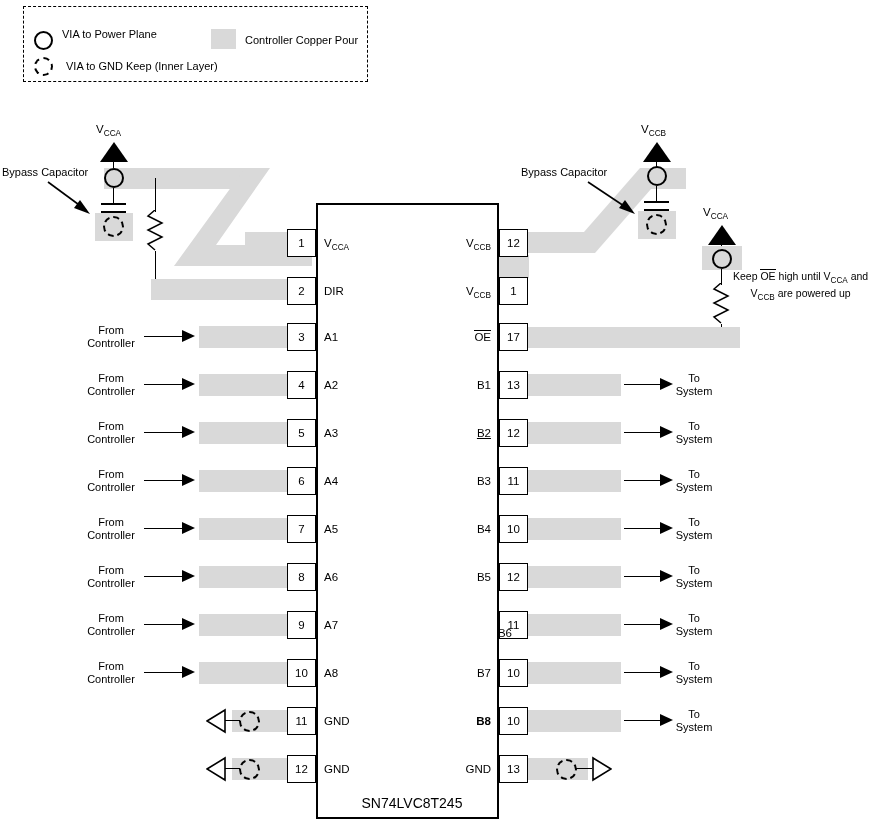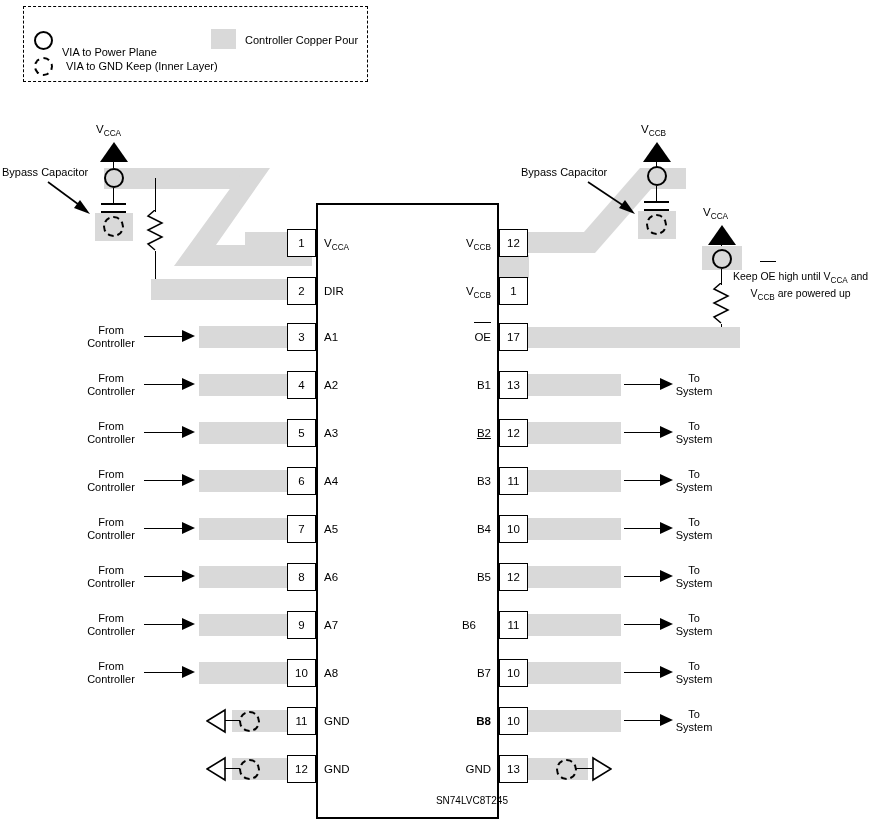--- a/index.html
+++ b/index.html
@@ -53,41 +53,41 @@
 
   
   #ic-body{
     left:316px; top:203px; width:183px; height:616px;
     border:2.2px solid #000;
     background:#fff;
     box-sizing:border-box;
   }
   #ic-part-number{
     left:316px; top:795px; width:192px;
-    text-align:right; font-size:10px;
+    text-align:center; font-size:14px;
   }
 
   
   .pinbox{
     border:1.3px solid #000;
     background:#fff;
     box-sizing:border-box;
     width:29px; height:28px;
     font-size:11.5px;
     display:flex; align-items:center; justify-content:center;
   }
   .pin-label{
     font-size:11.5px;
     white-space:nowrap;
     height:28px;
     display:flex; align-items:center;
   }
   .pin-label.left{justify-content:flex-start;}
   .pin-label.right{justify-content:flex-end;}
-  .ovl{border-top:1.2px solid #000; padding-top:8px; line-height:1.05;}
+  .ovl{border-top:1.2px solid #000; padding-top:0px; line-height:1.05;}
   sub{font-size:0.72em; line-height:0;}
 
   
   .io-text{
     font-size:11px; text-align:center; line-height:13px;
     white-space:nowrap;
   }
 
   
   .tri-right{
@@ -117,21 +117,21 @@
   .callout{font-size:11px; white-space:nowrap;}
 </style>
 </head>
 <body>
 
 <div id="stage">
 
   <div class="abs" id="legend"></div>
 
   <div class="abs via-power" style="left:34px; top:31px; width:19px; height:19px;"></div>
-  <div class="abs legend-label" style="left:62px; top:46px;">VIA to Power Plane</div>
+  <div class="abs legend-label" style="left:62px; top:28px;">VIA to Power Plane</div>
 
   <div class="abs via-gnd" style="left:34px; top:57px; width:19px; height:19px;"></div>
   <div class="abs legend-label" style="left:66px; top:60px;">VIA to GND Keep (Inner Layer)</div>
 
   <div class="abs pour" style="left:211px; top:29px; width:25px; height:20px;"></div>
   <div class="abs legend-label" style="left:245px; top:34px;">Controller Copper Pour</div>
 
   <div class="abs vcc-label" style="left:96px; top:123px;">
     <span>V</span><sub>CCA</sub>
   </div>
@@ -406,21 +406,21 @@
         <span>B5</span>
       </div>
       <div class="abs pour" style="left: 528px; top: 566px; width: 93px; height: 22px;"></div>
       <div class="abs line-h" style="left: 624px; top: 576px; width: 40px;"></div>
       <div class="abs tri-right" style="left: 660px; top: 570px;"></div>
       <div class="abs io-text" style="left: 659px; top: 564px; width: 70px;">
         <div>To</div>
         <div>System</div>
       </div>
       <div class="abs pinbox" style="left: 499px; top: 611px;">11</div>
-      <div class="abs pin-label right" style="left: 364px; top: 611px; width: 112px;">
+      <div class="abs pin-label right" style="left: 400px; top: 611px; width: 112px; align-items: flex-end;">
         <span>B6</span>
       </div>
       <div class="abs pour" style="left: 528px; top: 614px; width: 93px; height: 22px;"></div>
       <div class="abs line-h" style="left: 624px; top: 624px; width: 40px;"></div>
       <div class="abs tri-right" style="left: 660px; top: 618px;"></div>
       <div class="abs io-text" style="left: 659px; top: 612px; width: 70px;">
         <div>To</div>
         <div>System</div>
       </div>
       <div class="abs pinbox" style="left: 499px; top: 659px;">10</div>

